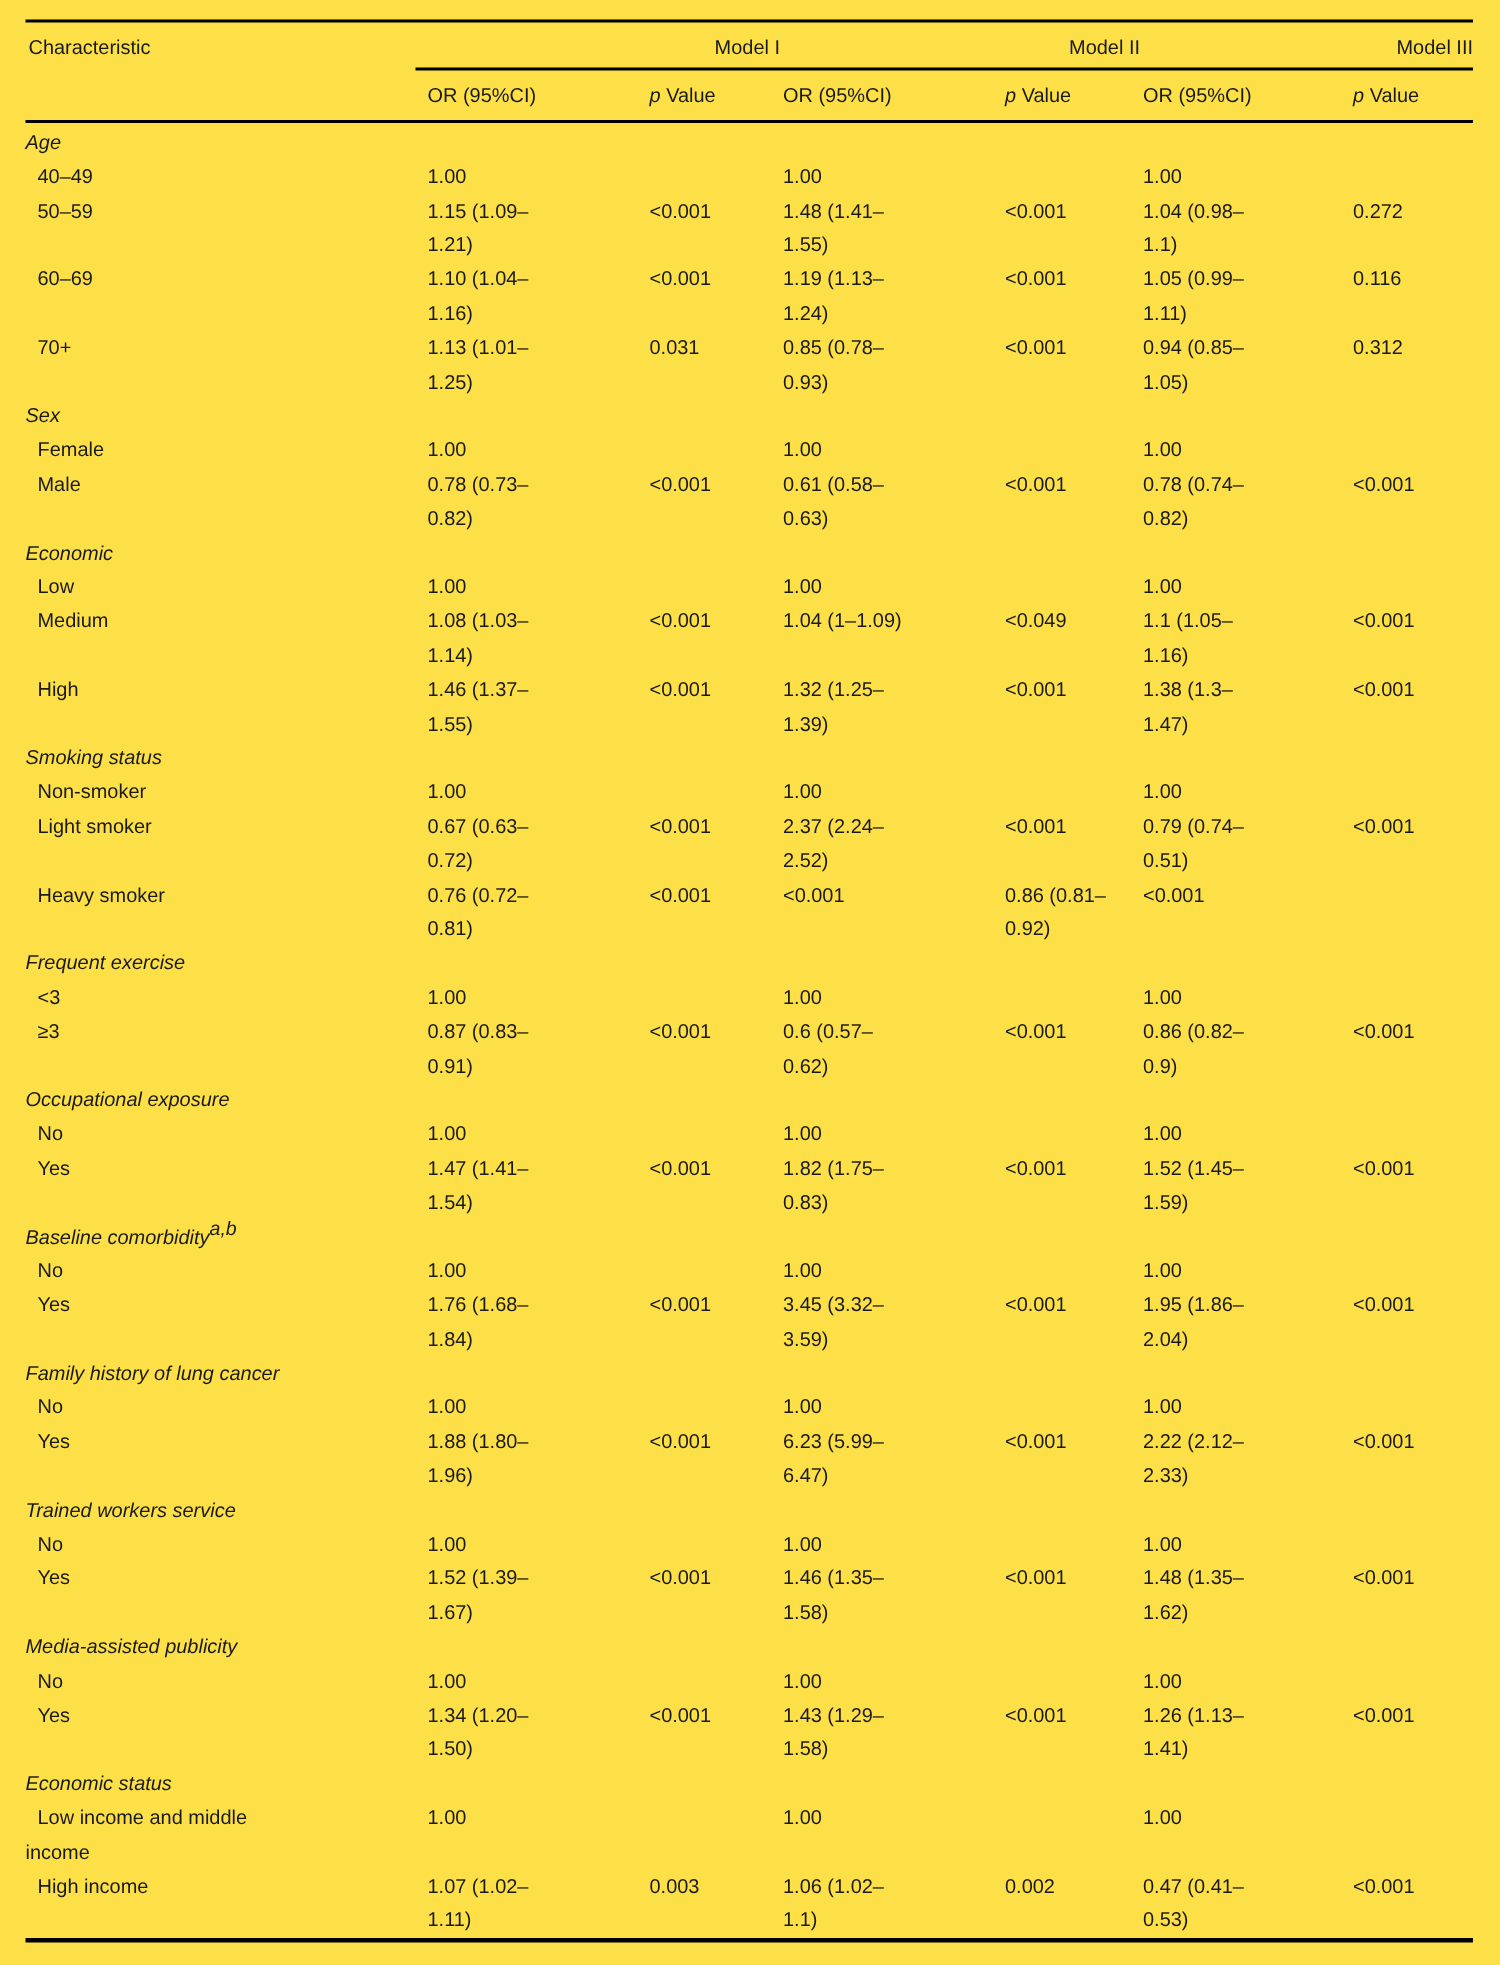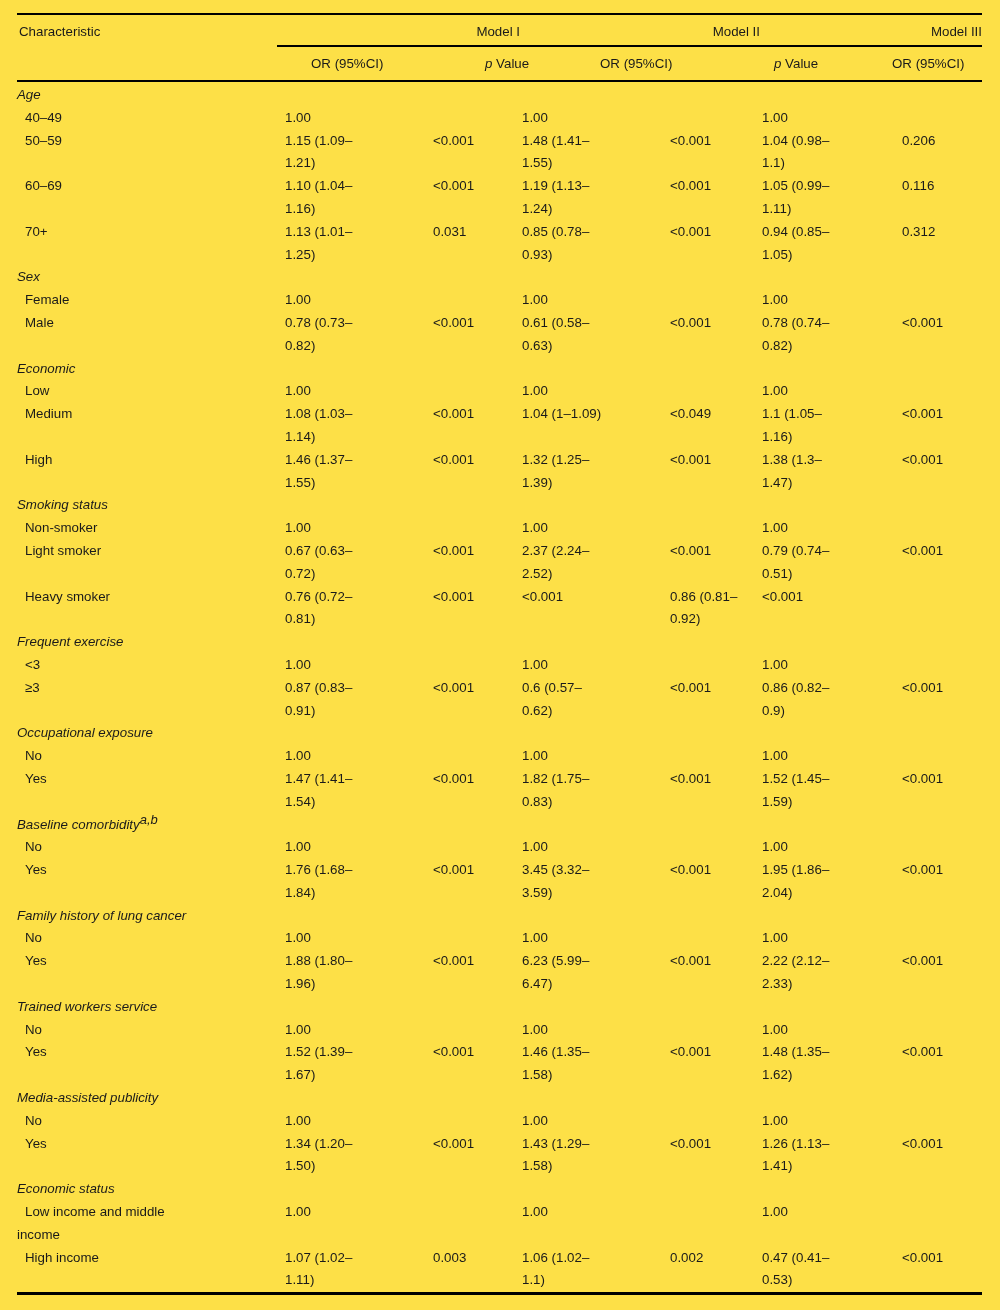--- a/index.html
+++ b/index.html
@@ -15,21 +15,21 @@
   .rule-bottom{left:17px;top:1292px;width:965px;height:2.6px;}
 
   .hdr-row1{
     position:absolute;left:17px;top:21px;width:965px;
     display:grid;grid-template-columns:266px 237px 240px 222px;line-height:22px;
   }
   .hdr-char{padding-left:2px;text-align:left;}
   .hdr-model{text-align:right;}
 
   .cols{display:grid;grid-template-columns:266px 148px 89px 148px 92px 140px 82px;}
-  .hdr-row2{position:absolute;left:17px;top:53px;width:965px;line-height:22px;gap:26px;}
+  .hdr-row2{position:absolute;left:17px;top:53px;width:965px;line-height:22px;}
 
   .tbody{position:absolute;left:17px;top:84px;width:965px;line-height:22.8px;}
   .sec-row{font-style:italic;line-height:22.8px;}
   .sec-row sup{font-size:13px;vertical-align:super;line-height:0;}
   .body-row{line-height:22.8px;}
   .cell{padding:0;}
   .label-cell{max-width:185px;text-indent:8px;}
   .or-cell,.p-cell,.or-head,.p-head{padding-left:2px;}
   .or-text{display:inline-block;max-width:86px;vertical-align:top;white-space:normal;}
   .it{font-style:italic;}
@@ -73,21 +73,21 @@
         <div class="cell or-cell"><span class="or-text">1.00</span></div>
         <div class="cell p-cell"><span class="p-text"></span></div>
       </div>
       <div class="body-row cols">
         <div class="cell label-cell">50–59</div>
         <div class="cell or-cell"><span class="or-text">1.15 (1.09–1.21)</span></div>
         <div class="cell p-cell"><span class="p-text">&lt;0.001</span></div>
         <div class="cell or-cell"><span class="or-text">1.48 (1.41–1.55)</span></div>
         <div class="cell p-cell"><span class="p-text">&lt;0.001</span></div>
         <div class="cell or-cell"><span class="or-text">1.04 (0.98–1.1)</span></div>
-        <div class="cell p-cell"><span class="p-text">0.206</span></div>
+        <div class="cell p-cell"><span class="p-text">0.272</span></div>
       </div>
       <div class="body-row cols">
         <div class="cell label-cell">60–69</div>
         <div class="cell or-cell"><span class="or-text">1.10 (1.04–1.16)</span></div>
         <div class="cell p-cell"><span class="p-text">&lt;0.001</span></div>
         <div class="cell or-cell"><span class="or-text">1.19 (1.13–1.24)</span></div>
         <div class="cell p-cell"><span class="p-text">&lt;0.001</span></div>
         <div class="cell or-cell"><span class="or-text">1.05 (0.99–1.11)</span></div>
         <div class="cell p-cell"><span class="p-text">0.116</span></div>
       </div>

